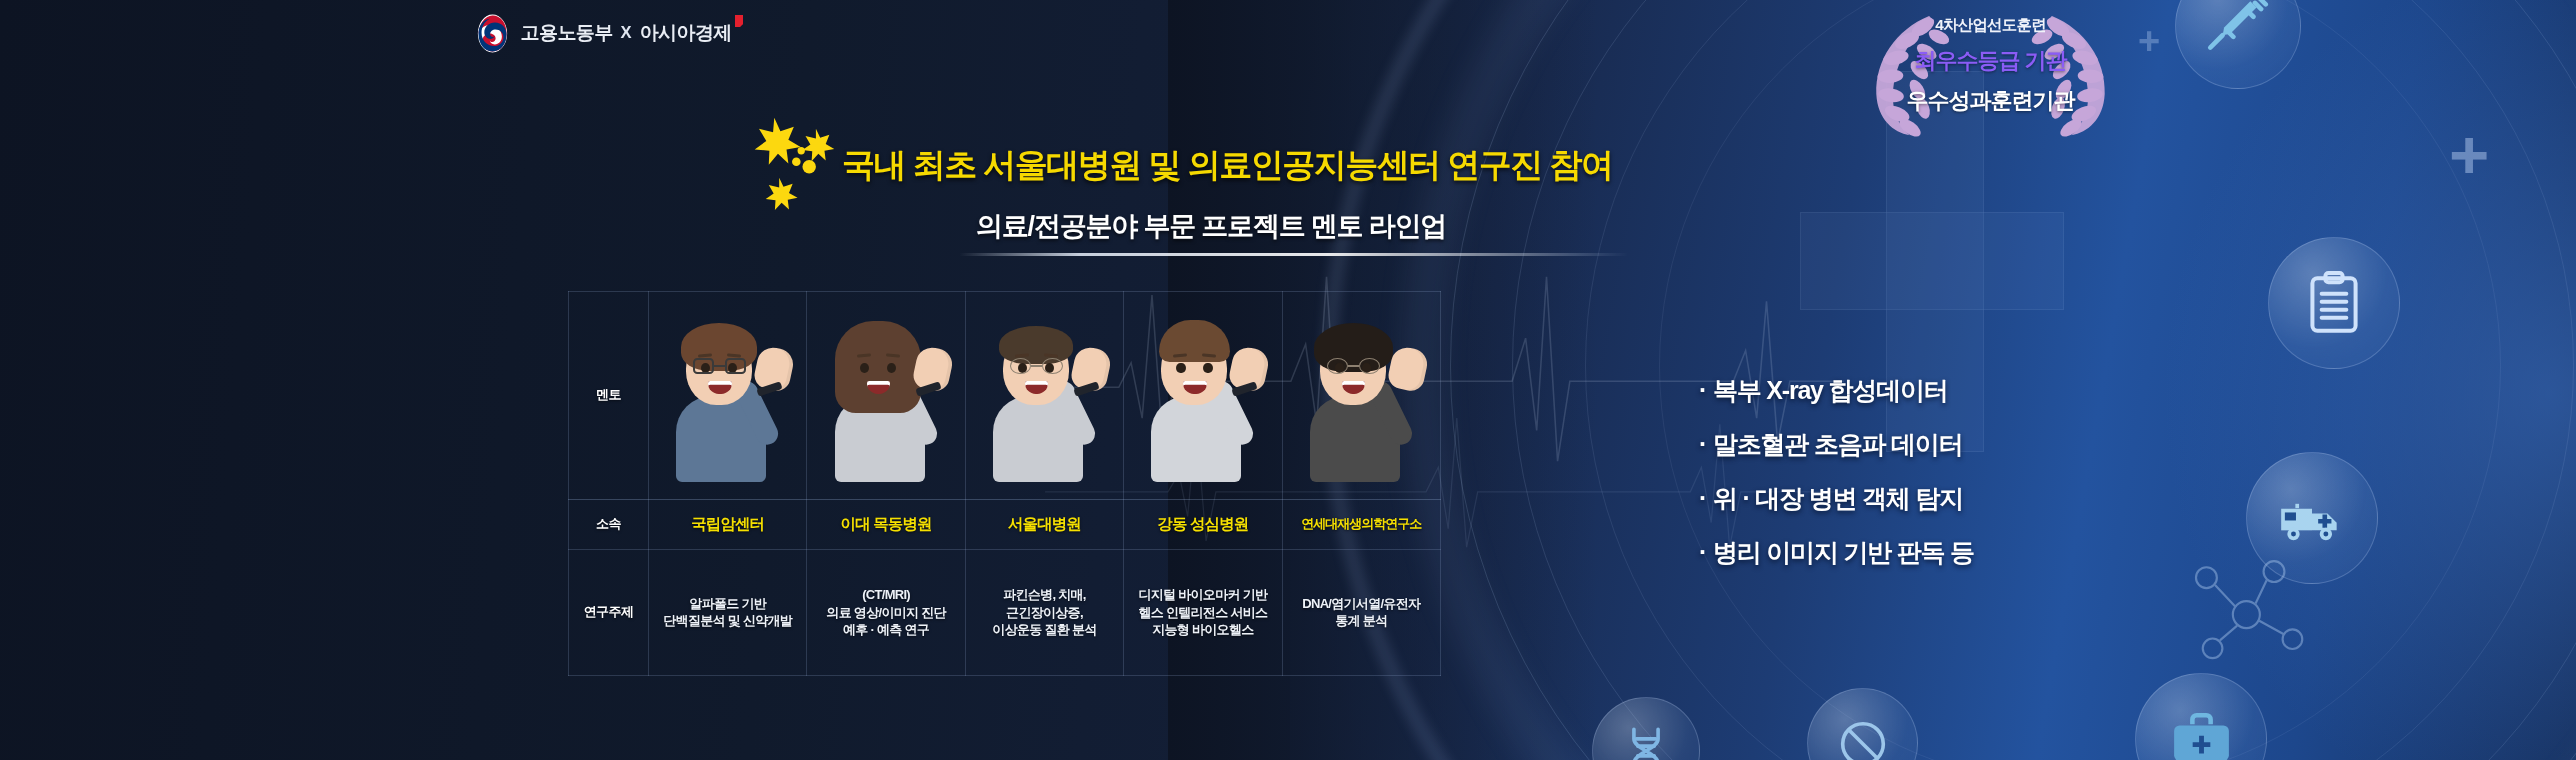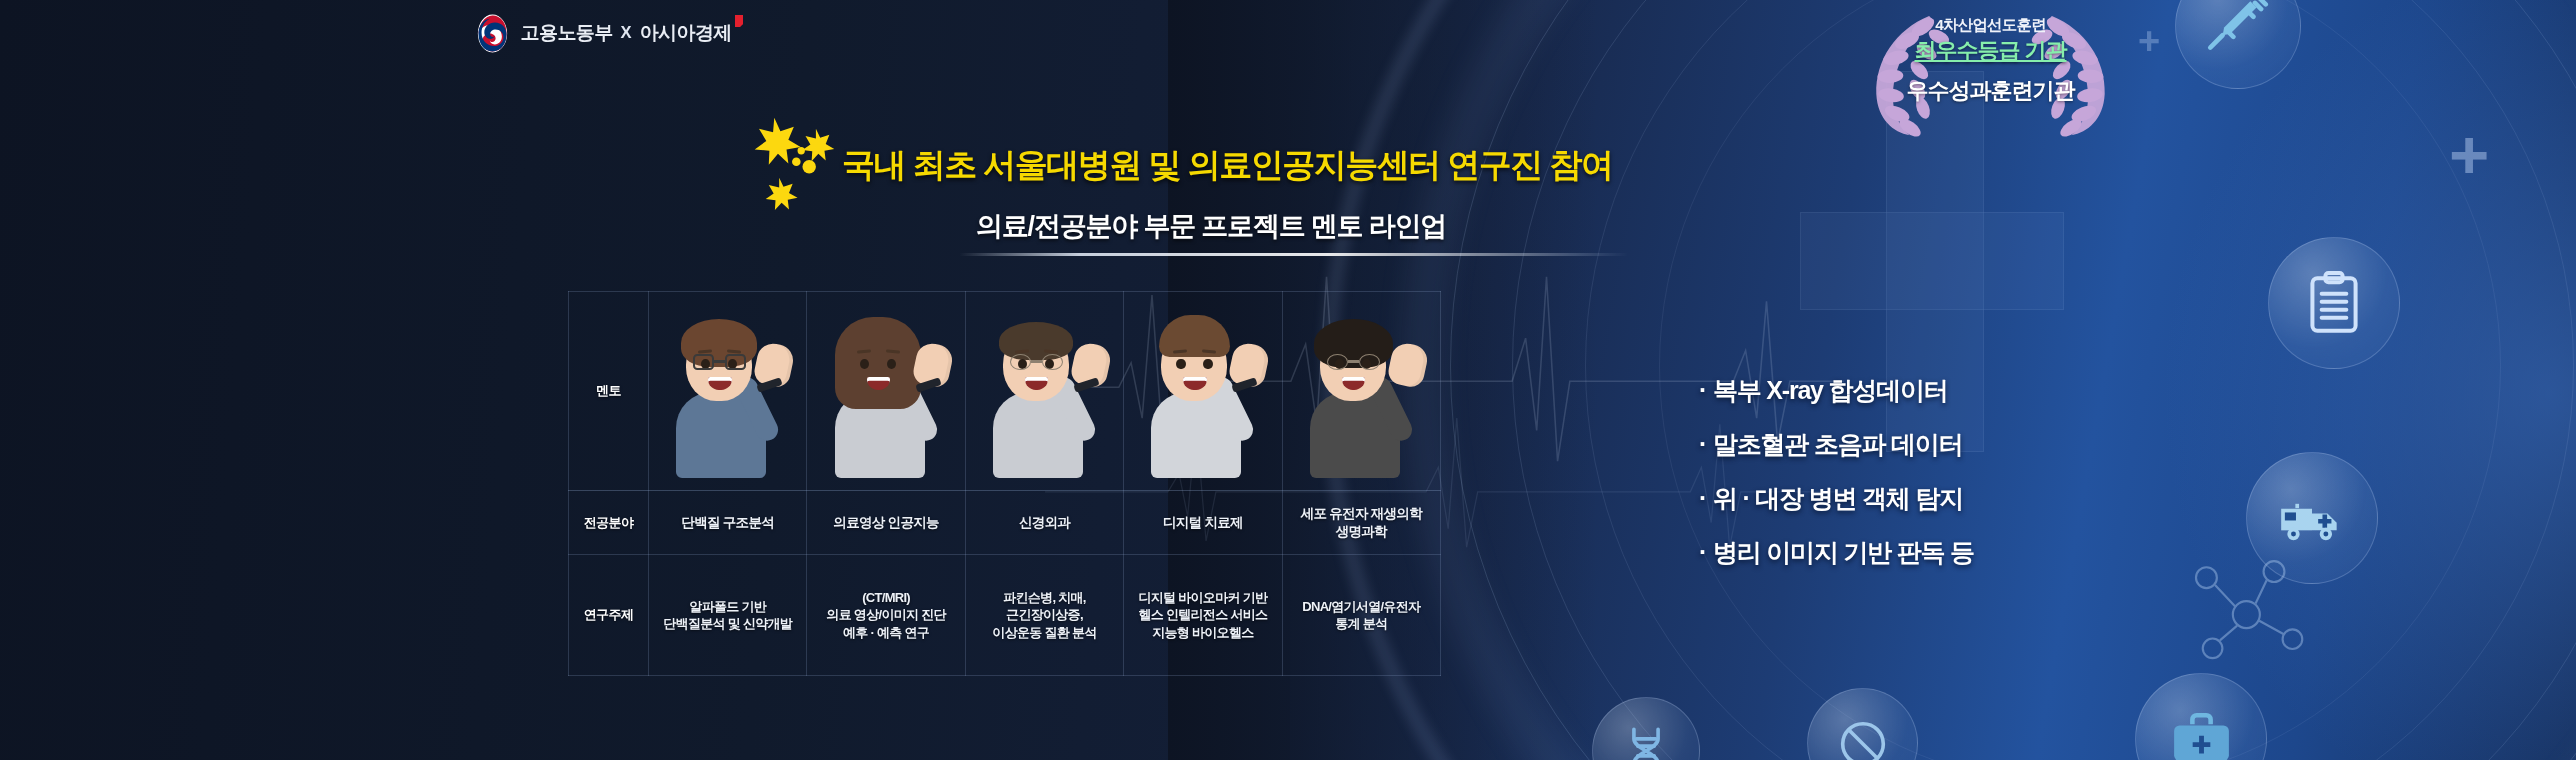--- a/index.html
+++ b/index.html
@@ -98,22 +98,22 @@
     position:absolute; right:-11.7px; top:-4.9px; width:8.6px; height:12.3px;
     background:#e4202e;
     clip-path:polygon(0 0,100% 0,100% 70%,55% 100%,0 100%);
   }
 
   
   .badge{ position:absolute; left:1837px; top:4.9px; width:307px; height:132px; }
   .badge .laurel{ position:absolute; top:0; left:0; width:307px; height:132px; }
   .badge .txt{ position:absolute; left:0; top:9.8px; width:307px; text-align:center; }
   .badge-sub{ color:#f0f3fa; font-size:15.4px; font-weight:700; letter-spacing:-0.7px;}
-  .badge-l1{ color:#86efac; font-size:22px; font-weight:800; letter-spacing:-1px;
-             margin-top:0; text-shadow:0 1.2px 3.1px rgba(0,0,0,.5);text-decoration:underline; }
+  .badge-l1{ color:#8b5cf6; font-size:22px; font-weight:800; letter-spacing:-1px;
+             margin-top:10px; text-shadow:0 1.2px 3.1px rgba(0,0,0,.5); }
   .badge-l2{ color:#ffffff; font-size:22px; font-weight:800; letter-spacing:-1px;
              margin-top:10px; text-shadow:0 1.2px 3.1px rgba(0,0,0,.5); }
 
   
   .sparkles{ position:absolute; left:747px; top:114px; width:117px; height:101px; }
   .headline{
     position:absolute; left:842px; top:143px;
     color:#f6d900; font-size:33px; font-weight:800; letter-spacing:-1.5px;
     white-space:nowrap; text-shadow:0 1.8px 4.3px rgba(0,0,0,.75);
   }
@@ -383,39 +383,39 @@
                   <i style="background:#8d8070;"></i>
                 </div>
             <div class="av-mouth"></div>
             <div class="av-body" style="background:#4b4b4b;"></div>
             <div class="av-arm" style="background:#4b4b4b;"></div>
             <div class="av-hand"></div>
           </div>
         </td>
       </tr>
 
-
-      <tr class="row-field">
-        <td class="lbl">전공분야</td>
-        <td>
-              <div class="field ml">단백질 구조분석</div>
-            </td>
-        <td>
-              <div class="field ml">의료영상 인공지능</div>
-            </td>
-        <td>
-              <div class="field ml">신경외과</div>
-            </td>
-        <td>
-              <div class="field ml">디지털 치료제</div>
-            </td>
-        <td>
-              <div class="field ml">세포 유전자 재생의학<br>생명과학</div>
+      <tr class="row-affil">
+        <td class="lbl">소속</td>
+        <td>
+              <div class="affil">국립암센터</div>
+            </td>
+        <td>
+              <div class="affil">이대 목동병원</div>
+            </td>
+        <td>
+              <div class="affil">서울대병원</div>
+            </td>
+        <td>
+              <div class="affil">강동 성심병원</div>
+            </td>
+        <td>
+              <div class="affil small">연세대재생의학연구소</div>
             </td>
       </tr>
+
 
       <tr class="row-topic">
         <td class="lbl">연구주제</td>
         <td>
               <div class="topic ml">알파폴드 기반<br>단백질분석 및 신약개발</div>
             </td>
         <td>
               <div class="topic ml">(CT/MRI)<br>의료 영상/이미지 진단<br>예후 · 예측 연구</div>
             </td>
         <td>

